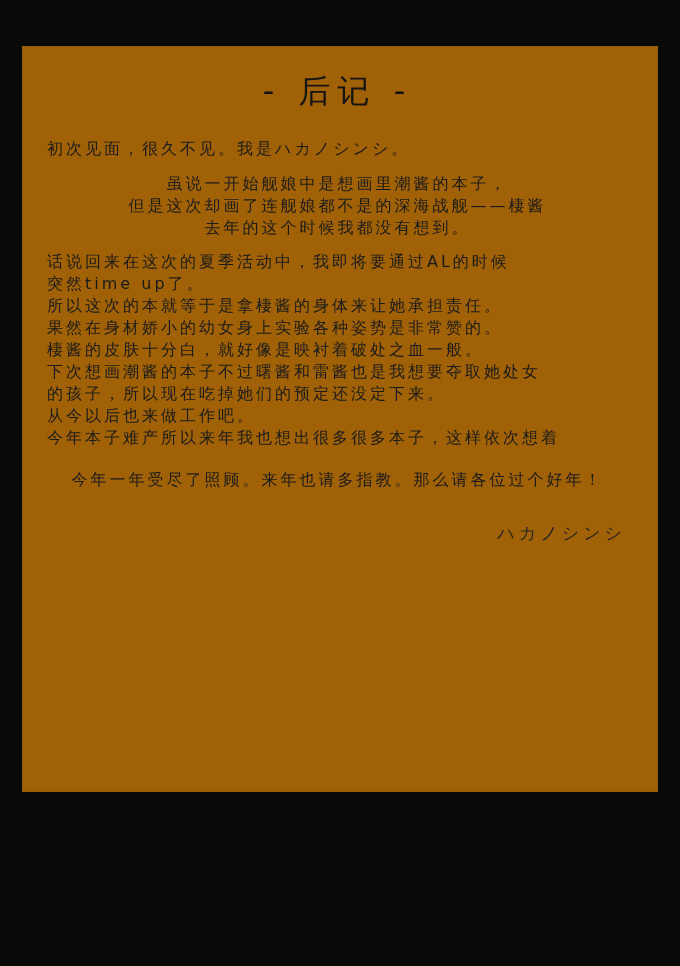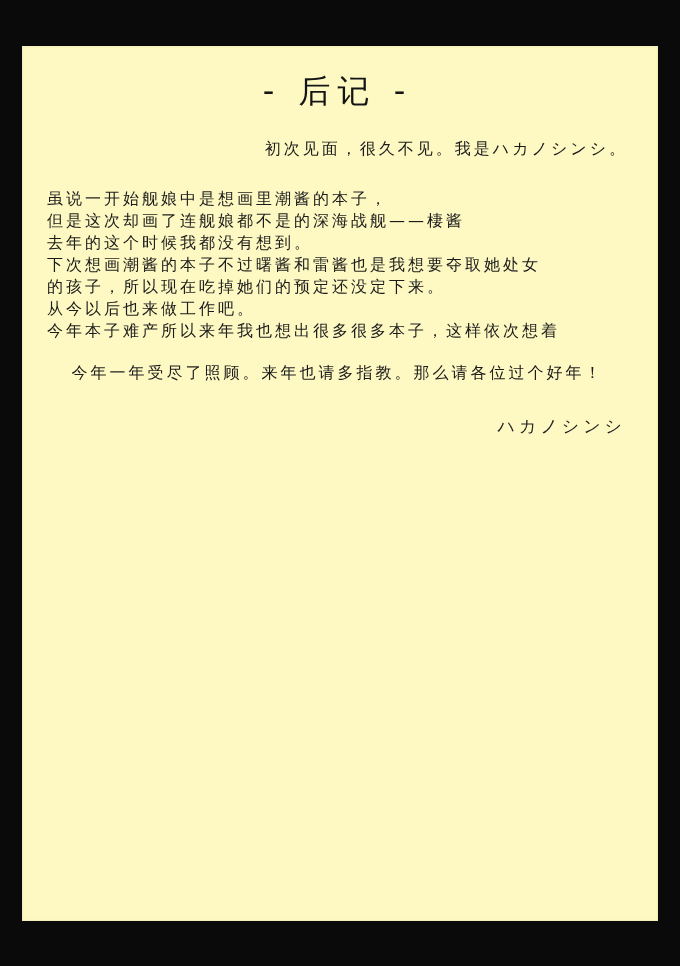--- a/index.html
+++ b/index.html
@@ -17,22 +17,22 @@
   .scan-border {
     position: absolute;
     inset: 0;
     background: #0a0a0a;
   }
   .paper {
     position: absolute;
     left: 22px;
     top: 46px;
     width: 636px;
-    height: 875px;
-    background: #fef9c3;
+    height: 746px;
+    background: #a16207;
     box-shadow: inset 0 0 2px rgba(0,0,0,0.15);
   }
   .content {
     padding: 0 30px 0 25px;
   }
   .title {
     margin-top: 26px;
     text-align: center;
     font-size: 32px;
     line-height: 38px;
@@ -44,22 +44,22 @@
   .para {
     font-size: 16px;
     line-height: 22px;
     letter-spacing: 3px;
     color: #1b1b1b;
     font-weight: 500;
   }
   .para .line {
     white-space: pre;
   }
-  .para-0 { margin-top: 28px; text-align: right; }
-  .para-1 { margin-top: 28px; }
+  .para-0 { margin-top: 28px; }
+  .para-1 { margin-top: 13px; text-align: center; }
   .para-2 { margin-top: 12px; }
   .para-3 { }
   .para-4 { margin-top: 20px; text-align: center; }
   .signature {
     margin-top: 32px;
     text-align: right;
     padding-right: 2px;
     font-family: "DejaVu Serif", serif;
     font-size: 17px;
     line-height: 20px;
@@ -80,20 +80,27 @@
     <div class="para para-0">
       <div class="line">初次见面，很久不见。我是ハカノシンシ。</div>
     </div>
 
     <div class="para para-1">
       <div class="line">虽说一开始舰娘中是想画里潮酱的本子，</div>
       <div class="line">但是这次却画了连舰娘都不是的深海战舰——棲酱</div>
       <div class="line">去年的这个时候我都没有想到。</div>
     </div>
 
+    <div class="para para-2">
+      <div class="line">话说回来在这次的夏季活动中，我即将要通过AL的时候</div>
+      <div class="line">突然time up了。</div>
+      <div class="line">所以这次的本就等于是拿棲酱的身体来让她承担责任。</div>
+      <div class="line">果然在身材娇小的幼女身上实验各种姿势是非常赞的。</div>
+      <div class="line">棲酱的皮肤十分白，就好像是映衬着破处之血一般。</div>
+    </div>
 
     <div class="para para-3">
       <div class="line">下次想画潮酱的本子不过曙酱和雷酱也是我想要夺取她处女</div>
       <div class="line">的孩子，所以现在吃掉她们的预定还没定下来。</div>
       <div class="line">从今以后也来做工作吧。</div>
       <div class="line">今年本子难产所以来年我也想出很多很多本子，这样依次想着</div>
     </div>
 
     <div class="para para-4">
       <div class="line">今年一年受尽了照顾。来年也请多指教。那么请各位过个好年！</div>

